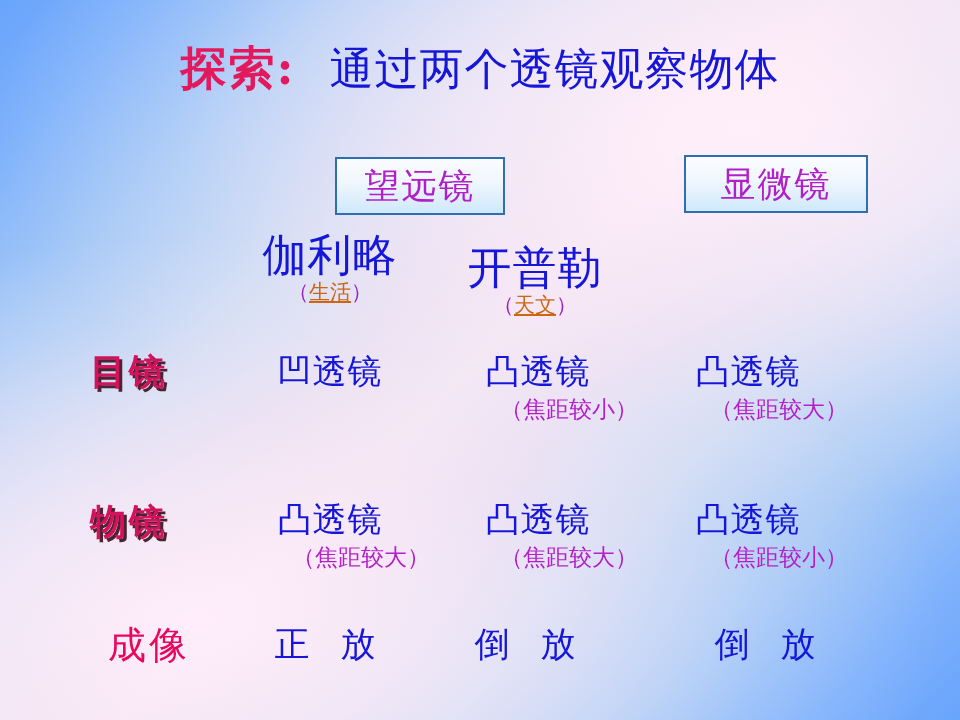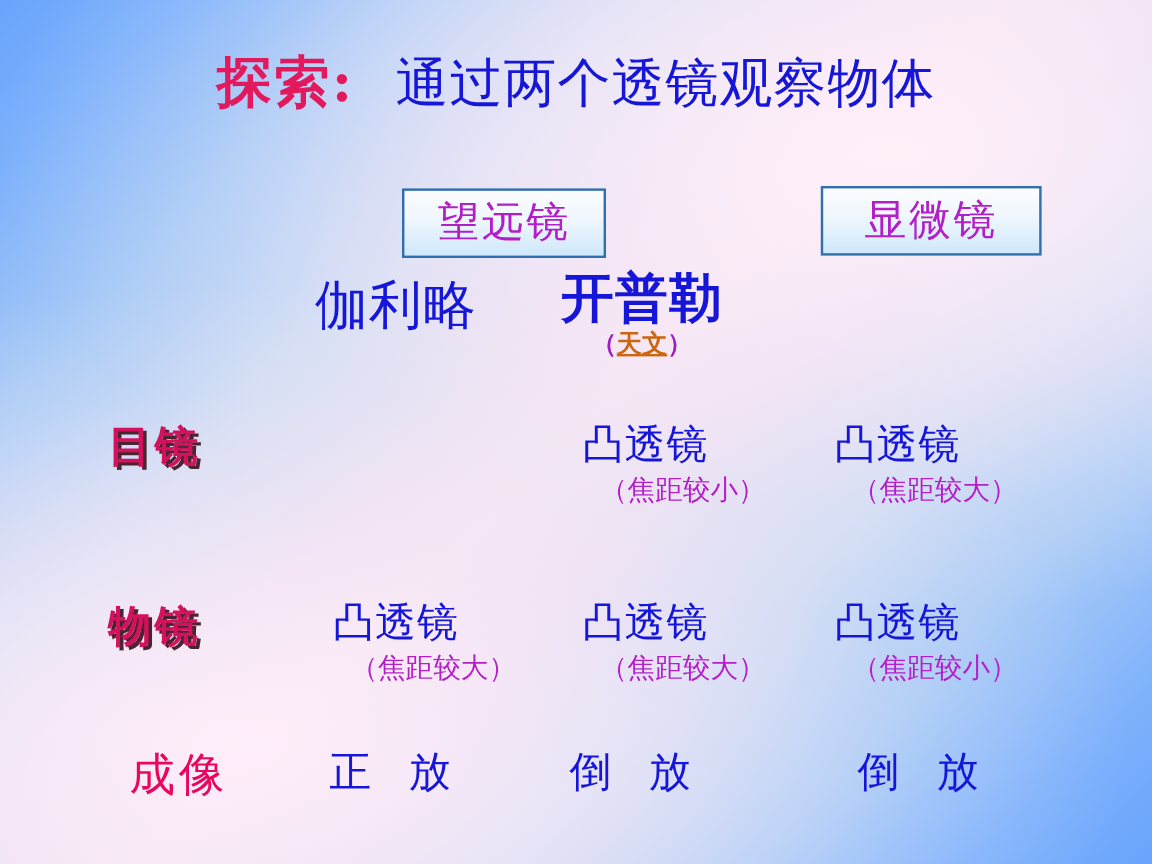--- a/index.html
+++ b/index.html
@@ -105,21 +105,21 @@
     font-size: 21px;
     color: #9b1fc0;
     line-height: 28px;
     margin-top: 2px;
   }
   .inventor .note .inner {
     color: #cc6611;
     text-decoration: underline;
   }
   #inventor-galileo { left: 235px; top: 234px; width: 190px; }
-  #inventor-kepler  { left: 440px; top: 228px; width: 190px; font-weight: bold; }
+  #inventor-kepler  { left: 440px; top: 247px; width: 190px; }
 
   
   .row-label {
     position: absolute;
     font-family: "DejaVu Serif", "Liberation Serif", serif;
     letter-spacing: 3px;
     white-space: nowrap;
   }
   .row-label.bold {
     font-size: 36px;
@@ -185,30 +185,35 @@
 
   <div id="title-row">
     <span class="title-main">探索:</span><span class="title-sub">通过两个透镜观察物体</span>
   </div>
 
   <div class="cat-box" id="cat-telescope">望远镜</div>
   <div class="cat-box" id="cat-microscope">显微镜</div>
 
   <div class="inventor" id="inventor-galileo">
     <span class="name">伽利略</span>
+    <span class="note"><span>（</span><span class="inner">生活</span><span>）</span></span>
   </div>
   <div class="inventor" id="inventor-kepler">
     <span class="name">开普勒</span>
     <span class="note"><span>（</span><span class="inner">天文</span><span>）</span></span>
   </div>
 
   <div class="row-label bold" id="label-eyepiece">目镜</div>
   <div class="row-label bold" id="label-objective">物镜</div>
   <div class="row-label plain" id="label-image">成像</div>
 
+  <div class="cell" id="cell-eye-0">
+    <span class="lens">凹透镜</span>
+    <span class="focal"></span>
+  </div>
   <div class="cell" id="cell-eye-1">
     <span class="lens">凸透镜</span>
     <span class="focal">（焦距较小）</span>
   </div>
   <div class="cell" id="cell-eye-2">
     <span class="lens">凸透镜</span>
     <span class="focal">（焦距较大）</span>
   </div>
 
   <div class="cell" id="cell-obj-0">

